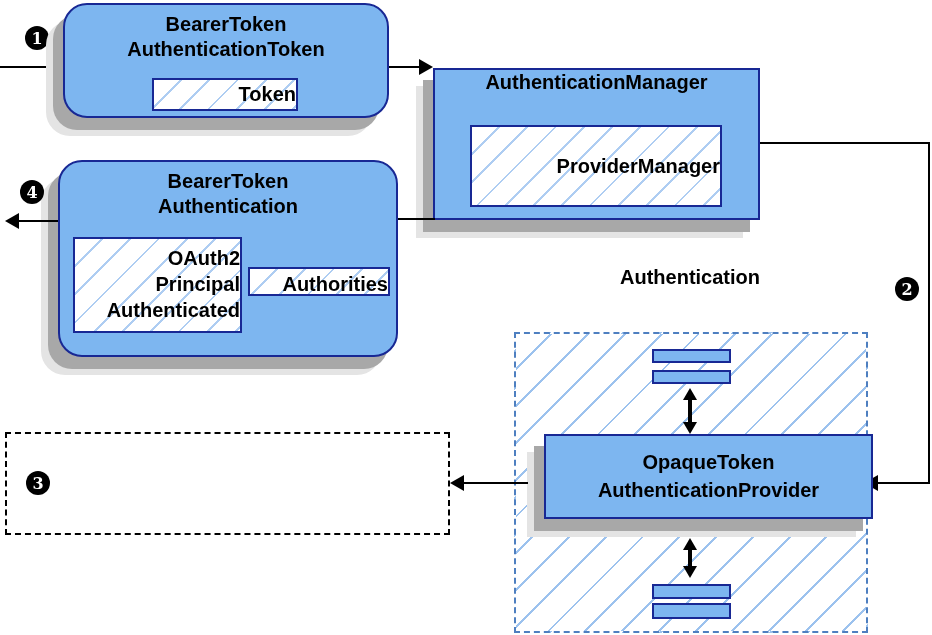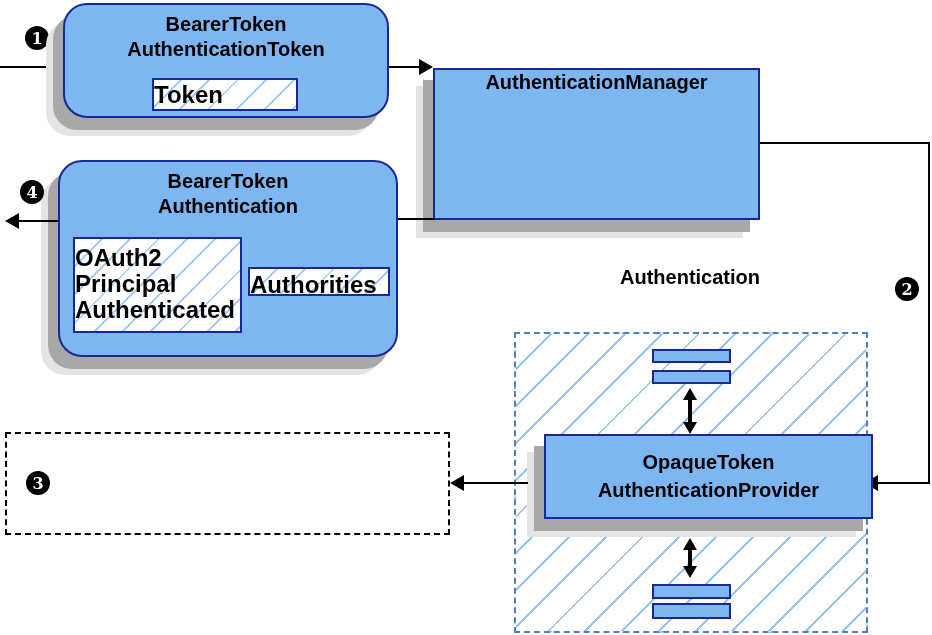--- a/index.html
+++ b/index.html
@@ -12,23 +12,23 @@
   
   .node {
     position:absolute; background:var(--node-fill);
     border:2px solid var(--node-border); text-align:center;
     box-shadow:-10px 12px 0 var(--shadow-dark), -17px 18px 0 var(--shadow-light);
   }
   .rounded { border-radius:24px; }
   .noshadow { box-shadow:none; }
   .title { font-size:20px; line-height:25px; }
   .hatch-soft {
-    position:absolute; text-align:left;
+    position:absolute; text-align:right;
     background:repeating-linear-gradient(135deg, rgba(0,0,0,0) 0 18px, var(--hatch-line-soft) 18px 20px), #ffffff;
-    border:2px solid var(--node-border); font-size:24px;
+    border:2px solid var(--node-border); font-size:20px;
   }
   .providers-area {
     position:absolute;
     background:repeating-linear-gradient(135deg, rgba(0,0,0,0) 0 24px, var(--hatch-line) 24px 26px), #ffffff;
     border:2px dashed var(--providers-border);
   }
   .dashed-container {
     position:absolute; background:#ffffff; border:2px dashed #000000;
   }
   .mini-rect {
@@ -66,20 +66,21 @@
       <span style="display:block;">AuthenticationToken</span>
     </div>
     <div class="hatch-soft" style="left:87px; top:73px; width:146px; height:33px; line-height:29px;">Token</div>
   </div>
 
   <div class="hline" style="left:389px; top:66px; width:32px;"></div>
   <div class="tri tri-right" style="left:419px; top:59px;"></div>
 
   <div class="node" style="left:433px; top:68px; width:327px; height:152px;">
     <div class="title" style="margin-top:0;">AuthenticationManager</div>
+    <div class="hatch-soft" style="left:35px; top:55px; width:252px; height:82px; line-height:78px;">ProviderManager</div>
   </div>
 
   <div class="hline" style="left:760px; top:142px; width:170px;"></div>
   <div class="vline" style="left:928px; top:142px; height:342px;"></div>
   <div class="hline" style="left:878px; top:482px; width:52px;"></div>
   <div class="tri tri-left" style="left:864px; top:475px;"></div>
   <div class="badge" style="left:895px; top:277px;">2</div>
 
   <div class="hline" style="left:398px; top:218px; width:37px;"></div>
 

